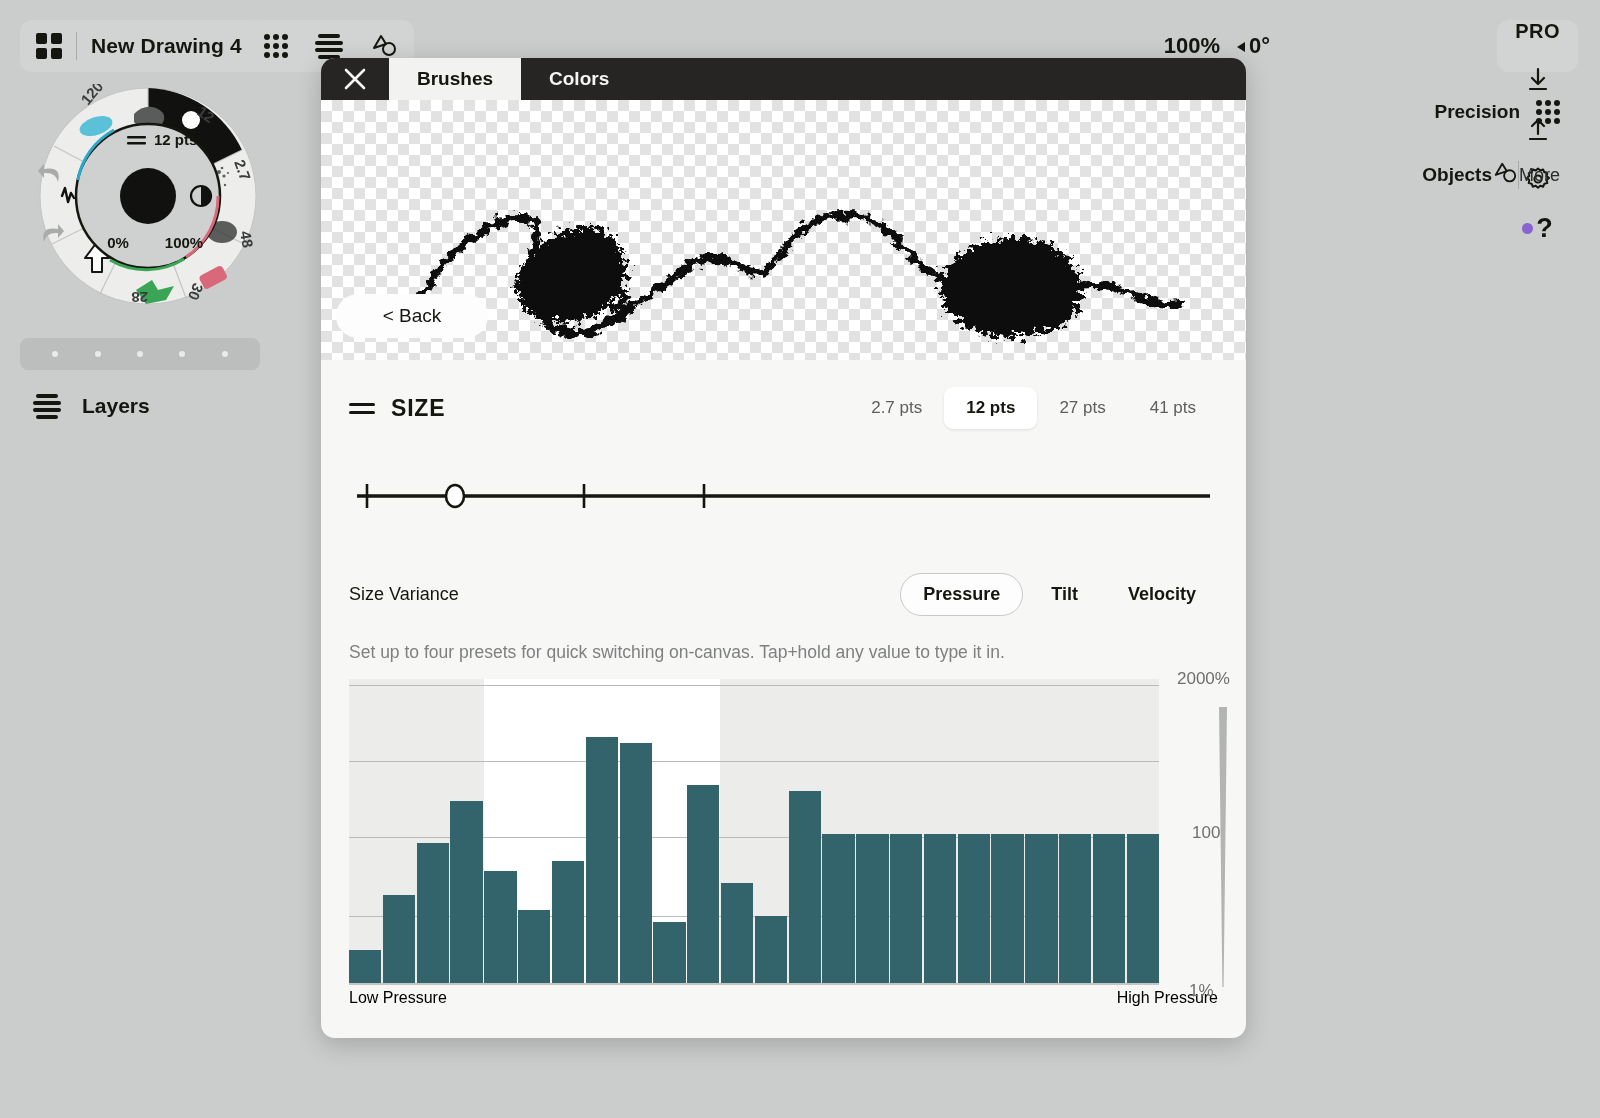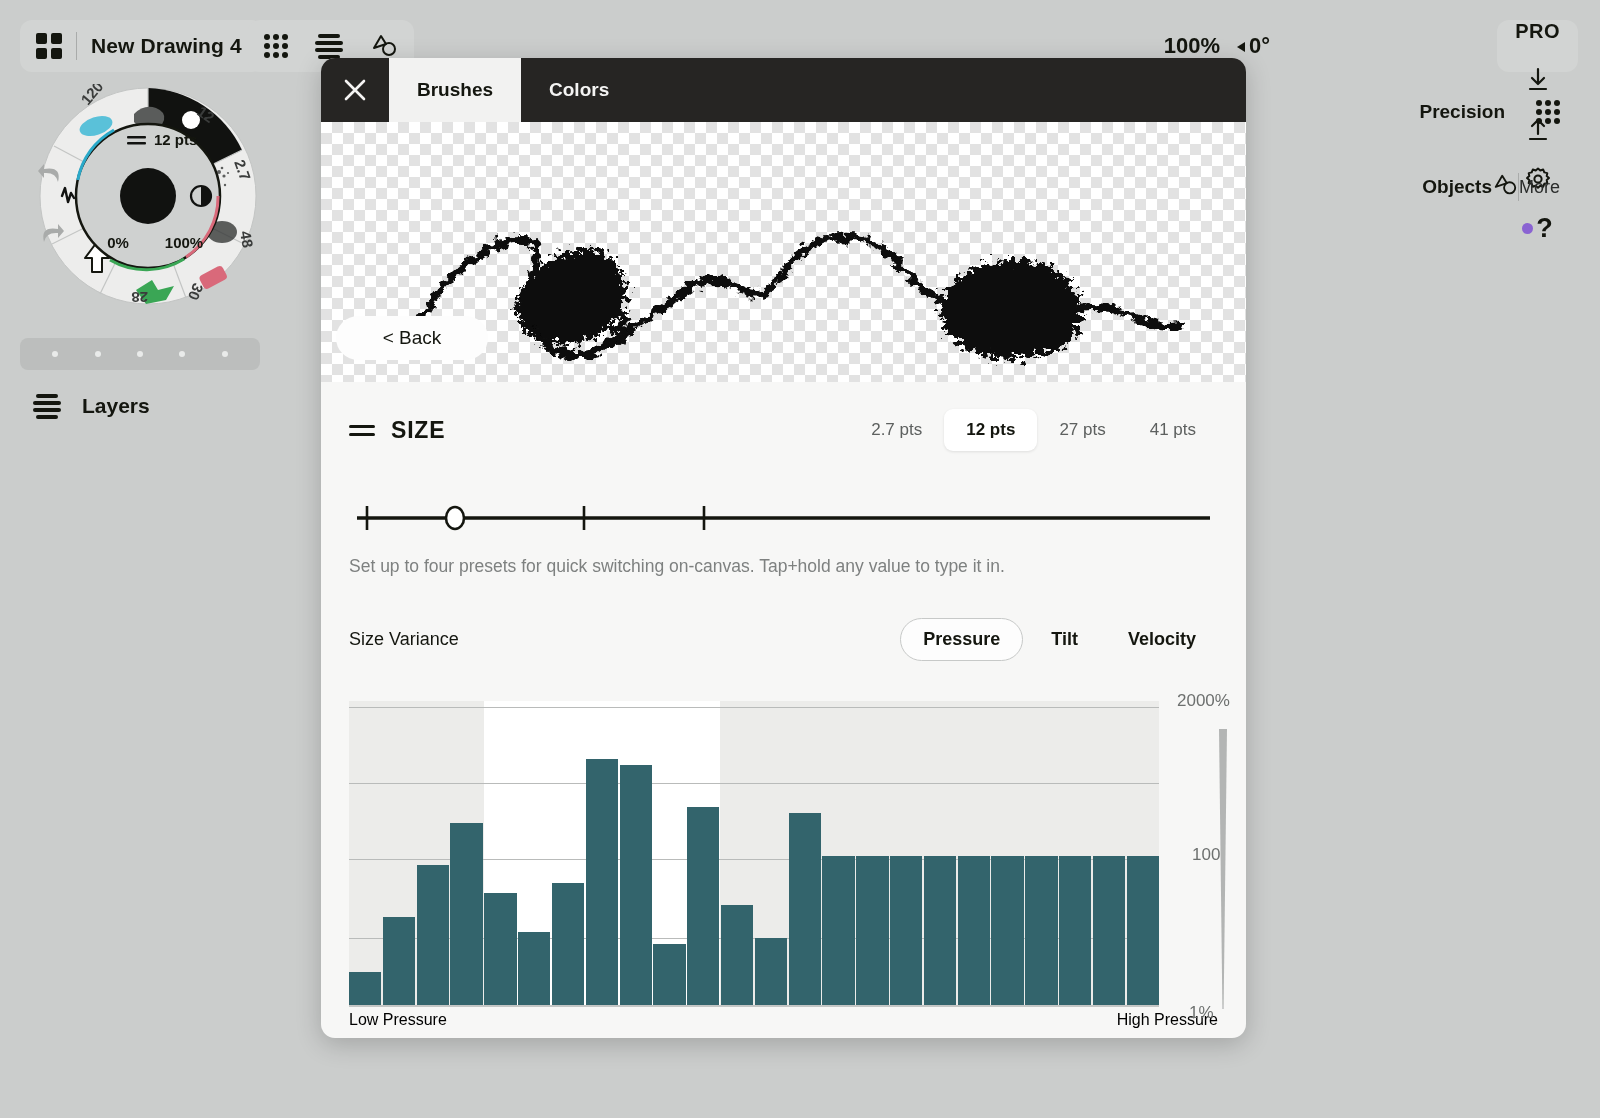--- a/index.html
+++ b/index.html
@@ -45,22 +45,22 @@
   #right-group { position: absolute; right: 22px; top: 20px; height: 52px; background: #d2d4d3;
                  border-radius: 12px; display: flex; align-items: center; gap: 22px; padding: 0 18px; flex-direction: column; }
   #pro-label { font-size: 20px; font-weight: bold; color: #14160f; letter-spacing: .5px; }
   .ic { width: 28px; height: 28px; display: block; }
   #help-btn { display: flex; align-items: center; gap: 3px; }
   .purple-dot { width: 11px; height: 11px; border-radius: 50%; background: #8a63d2; display: block; }
   #qmark { font-size: 27px; font-weight: bold; color: #14160f; line-height: 1; }
 
   
   #precision-row { position: absolute; right: 22px; top: 88px; height: 48px; padding: 0 18px;
-                   display: flex; align-items: center; gap: 31px; }
-  #objects-row { position: absolute; right: 22px; top: 164px; height: 46px; padding: 0 18px;
+                   display: flex; align-items: center; gap: 16px; }
+  #objects-row { position: absolute; right: 22px; top: 152px; height: 46px; padding: 0 18px;
                  display: flex; align-items: center; }
   .rlabel { font-size: 19px; font-weight: bold; color: #14160f; }
   .rlabel.light { font-weight: normal; font-size: 18px; color: #2a2c2b; }
 
   
   #wheel { position: absolute; left: 36px; top: 84px; width: 224px; height: 224px; }
   #wheel svg { position: absolute; left: 0; top: 0; }
   .seg-label { font-size: 15px; font-weight: bold; fill: #3a3c3b; font-family: "Liberation Sans", sans-serif; }
   .inner-txt { font-size: 15px; font-weight: bold; fill: #14160f; font-family: "Liberation Sans", sans-serif; }
 
@@ -73,21 +73,21 @@
   #dots-pill i { width: 6px; height: 6px; border-radius: 50%; background: #e9ebea; display: block; }
 
   #layers-row { position: absolute; left: 22px; top: 384px; height: 44px; display: flex;
                 align-items: center; gap: 20px; padding: 0 10px; }
   #layers-label { font-size: 21px; font-weight: bold; color: #14160f; }
 
   
   #modal { position: absolute; left: 321px; top: 58px; width: 925px; height: 980px;
            background: #f7f7f6; border-radius: 14px; overflow: hidden;
            box-shadow: 0 6px 26px rgba(0,0,0,.20); }
-  #modal-tabs { height: 64px; background: #262523; display: flex; align-items: stretch; }
+  #modal-tabs { height: 42px; background: #262523; display: flex; align-items: stretch; }
   #close-btn { width: 68px; display: flex; align-items: center; justify-content: center; cursor: pointer; }
   .tab { display: flex; align-items: center; padding: 0 28px; font-size: 19px; font-weight: bold;
          color: #f4f4f3; }
   .tab.active { background: #f2f2f1; color: #14160f; }
 
   
   #preview { position: relative; height: 260px; overflow: hidden;
     background-color: #ffffff;
     background-image:
       linear-gradient(45deg, #e2e2e2 25%, transparent 25%, transparent 75%, #e2e2e2 75%),
@@ -399,30 +399,30 @@
     <div id="slider-wrap">
       <svg id="slider-svg" width="869" height="76" viewBox="0 0 869 76">
         <line x1="8" y1="40" x2="861" y2="40" stroke="#14160f" stroke-width="3.4"></line>
         <line x1="18" y1="28" x2="18" y2="52" stroke="#14160f" stroke-width="2.6"></line>
         <line x1="235" y1="28" x2="235" y2="52" stroke="#14160f" stroke-width="2.6"></line>
         <line x1="355" y1="28" x2="355" y2="52" stroke="#14160f" stroke-width="2.6"></line>
         <ellipse cx="106" cy="40" rx="9" ry="11" fill="#ffffff" stroke="#14160f" stroke-width="2.6"></ellipse>
       </svg>
     </div>
 
-    <div id="hint">Set up to four presets for quick switching on-canvas. Tap+hold any value to type it in.</div>
-
     <div id="variance-row">
       <span id="variance-label">Size Variance</span>
       <span id="variance-modes">
         <span class="vmode active">Pressure</span>
         <span class="vmode">Tilt</span>
         <span class="vmode">Velocity</span>
       </span>
     </div>
+
+    <div id="hint">Set up to four presets for quick switching on-canvas. Tap+hold any value to type it in.</div>
 
     <div id="chart-area">
       <div id="chart-plot">
         <div id="white-band" style="left: 16.6667%; width: 29.1667%;"></div>
         <div id="gridlines">
             <div class="gridline" style="top: 2%;"></div>
             <div class="gridline" style="top: 27%;"></div>
             <div class="gridline" style="top: 52%;"></div>
             <div class="gridline" style="top: 78%;"></div>
           </div>

